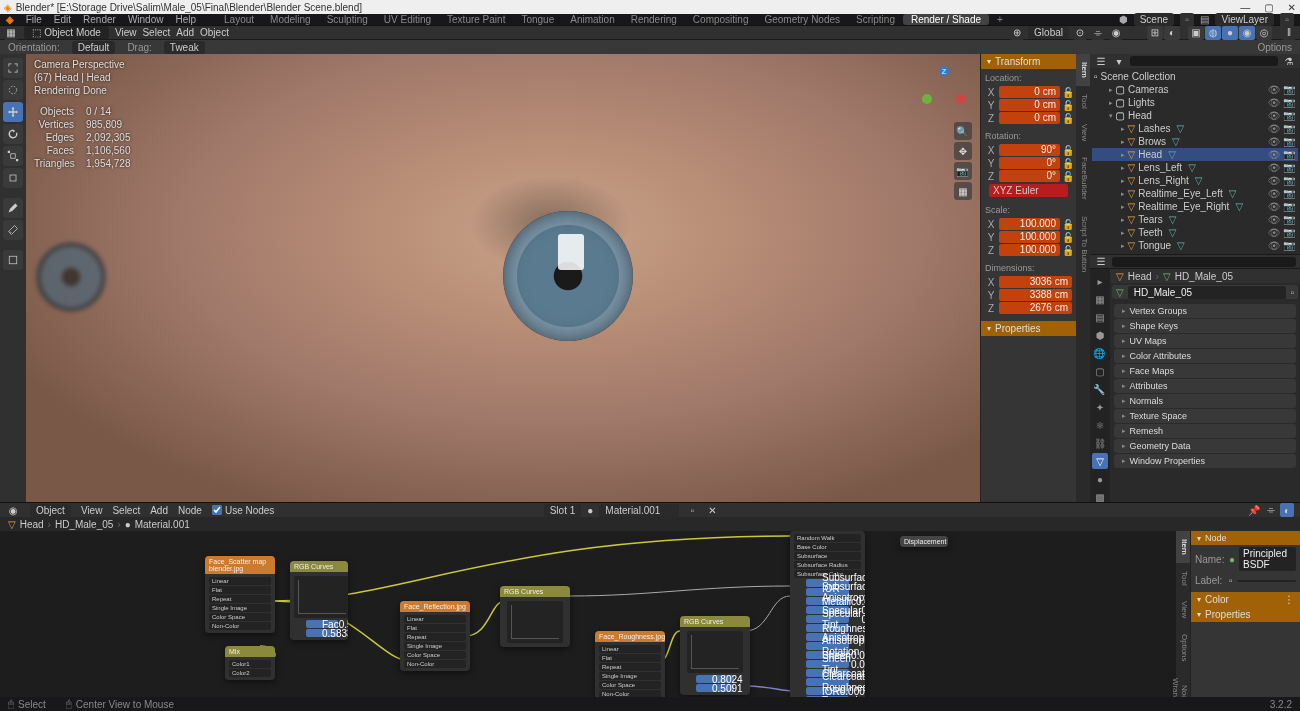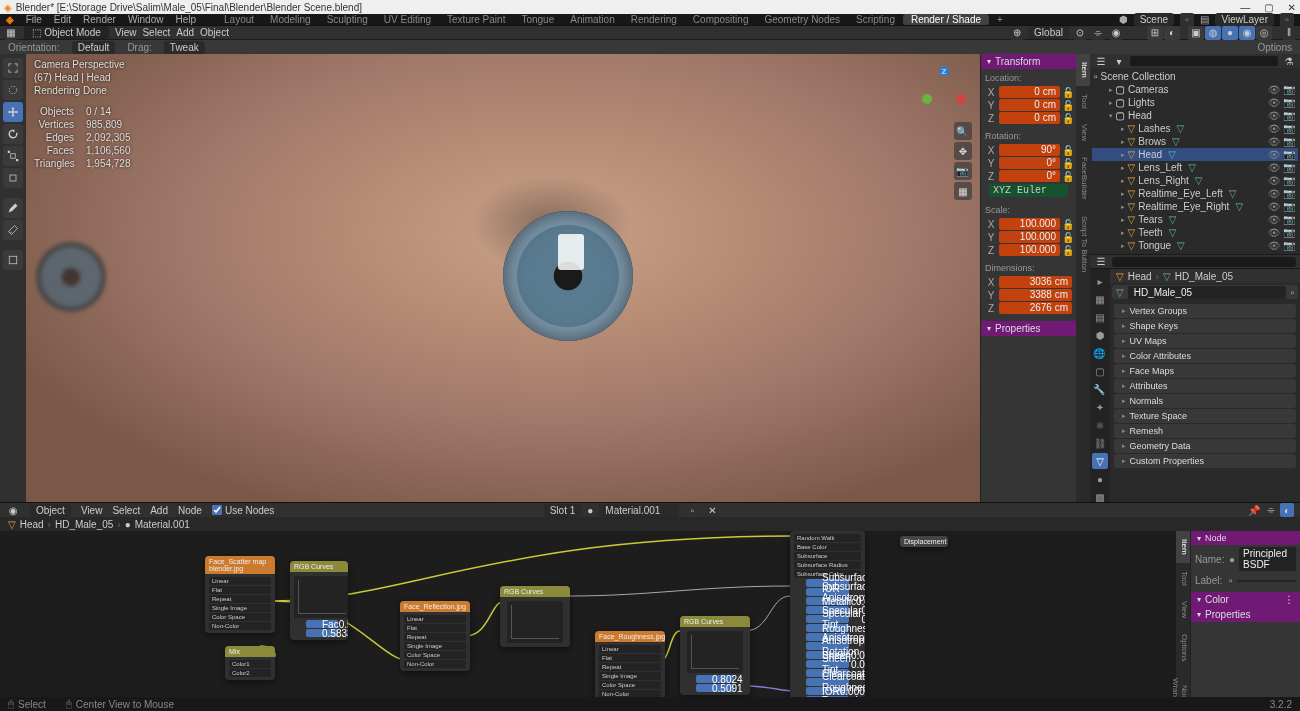--- a/index.html
+++ b/index.html
@@ -47,29 +47,29 @@
 .eye-render { position: absolute; inset: 0; }
 .eye-render .skin { position: absolute; inset: 0; background: 
   radial-gradient(ellipse 200px 120px at 55% 38%, rgba(30,30,30,0.4) 0%, transparent 40%),
   radial-gradient(ellipse at 55% 40%, #c9a188 0%, #b78d76 25%, #a0786a 50%, #7a5847 80%); }
 .eye-render .iris { position: absolute; left: 50%; top: 35%; width: 130px; height: 130px; border-radius: 50%; background: radial-gradient(circle, #1a1a1a 0% 15%, #5a7a8f 16% 55%, #7a95a8 56% 70%, #3a4850 71% 100%); box-shadow: 0 0 20px rgba(0,0,0,0.5) inset; }
 .eye-render .iris::after { content:''; position:absolute; left:42%; top:18%; width:26px; height:36px; background:rgba(255,255,255,0.85); border-radius:3px; }
 .eye-render .secondary-eye { position: absolute; left: 1%; top: 42%; width: 70px; height: 70px; border-radius:50%; background: radial-gradient(circle, #222 0% 18%, #4a6578 19% 60%, #2a3840 61% 100%); opacity:0.7; filter: blur(2px); }
 
 .right-panels { width: 320px; display: flex; background: #303030; }
 .transform-panel { width: 96px; background: #353535; border-left: 1px solid #222; display: flex; flex-direction: column; font-size: 9px; }
-.panel-header { background: #701a75; padding: 2px 6px; color: #ddd; display: flex; align-items: center; gap: 4px; }
+.panel-header { background: #a16207; padding: 2px 6px; color: #ddd; display: flex; align-items: center; gap: 4px; }
 .panel-header::before { content: '▾'; font-size: 8px; }
 .prop-group { padding: 2px 4px; }
 .prop-group .group-label { color: #999; padding: 2px 0; font-size: 9px; }
 .prop-row { display: flex; align-items: center; margin: 1px 0; gap: 2px; }
 .prop-row .axis-label { width: 12px; color: #aaa; text-align: center; }
 .prop-row .value-field { flex: 1; background: #c2410c; padding: 1px 4px; border-radius: 2px; text-align: right; color: #eee; height: 12px; line-height: 10px; }
 .prop-row .lock { width: 10px; color: #888; }
-.rot-mode { background: #14532d; margin: 2px 4px; padding: 1px 4px; border-radius: 2px; color: #ccc; font-family: Liberation Mono, monospace; }
+.rot-mode { background: #b91c1c; margin: 2px 4px; padding: 1px 4px; border-radius: 2px; color: #ccc; }
 .side-tabs { width: 14px; background: #2a2a2a; display: flex; flex-direction: column; }
 .side-tab { writing-mode: vertical-rl; padding: 8px 1px; color: #888; font-size: 8px; cursor: pointer; text-align: center; }
 .side-tab.active { background: #424242; color: #fff; }
 
 .outliner-section { flex: 1; display: flex; flex-direction: column; background: #2a2a2a; }
 .outliner-header { height: 14px; background: #303030; display: flex; align-items: center; padding: 0 4px; gap: 4px; }
 .outliner-header .search { flex: 1; background: #1a1a1a; border-radius: 3px; height: 10px; }
 .outliner-tree { flex: 1; overflow: auto; padding: 2px; font-size: 9px; }
 .tree-item { display: flex; align-items: center; padding: 1px 2px; gap: 3px; color: #ccc; }
 .tree-item .indent { display: inline-block; }
@@ -595,21 +595,21 @@
               <div class="section-row">Vertex Groups</div>
               <div class="section-row">Shape Keys</div>
               <div class="section-row">UV Maps</div>
               <div class="section-row">Color Attributes</div>
               <div class="section-row">Face Maps</div>
               <div class="section-row">Attributes</div>
               <div class="section-row">Normals</div>
               <div class="section-row">Texture Space</div>
               <div class="section-row">Remesh</div>
               <div class="section-row">Geometry Data</div>
-              <div class="section-row">Custom Properties</div>
+              <div class="section-row">Window Properties</div>
             </div>
         </div>
       </div>
     </div>
   </div>
 </div>
 
 <div class="node-editor">
   <div class="node-header">
     <span class="icon-btn">◉</span>

